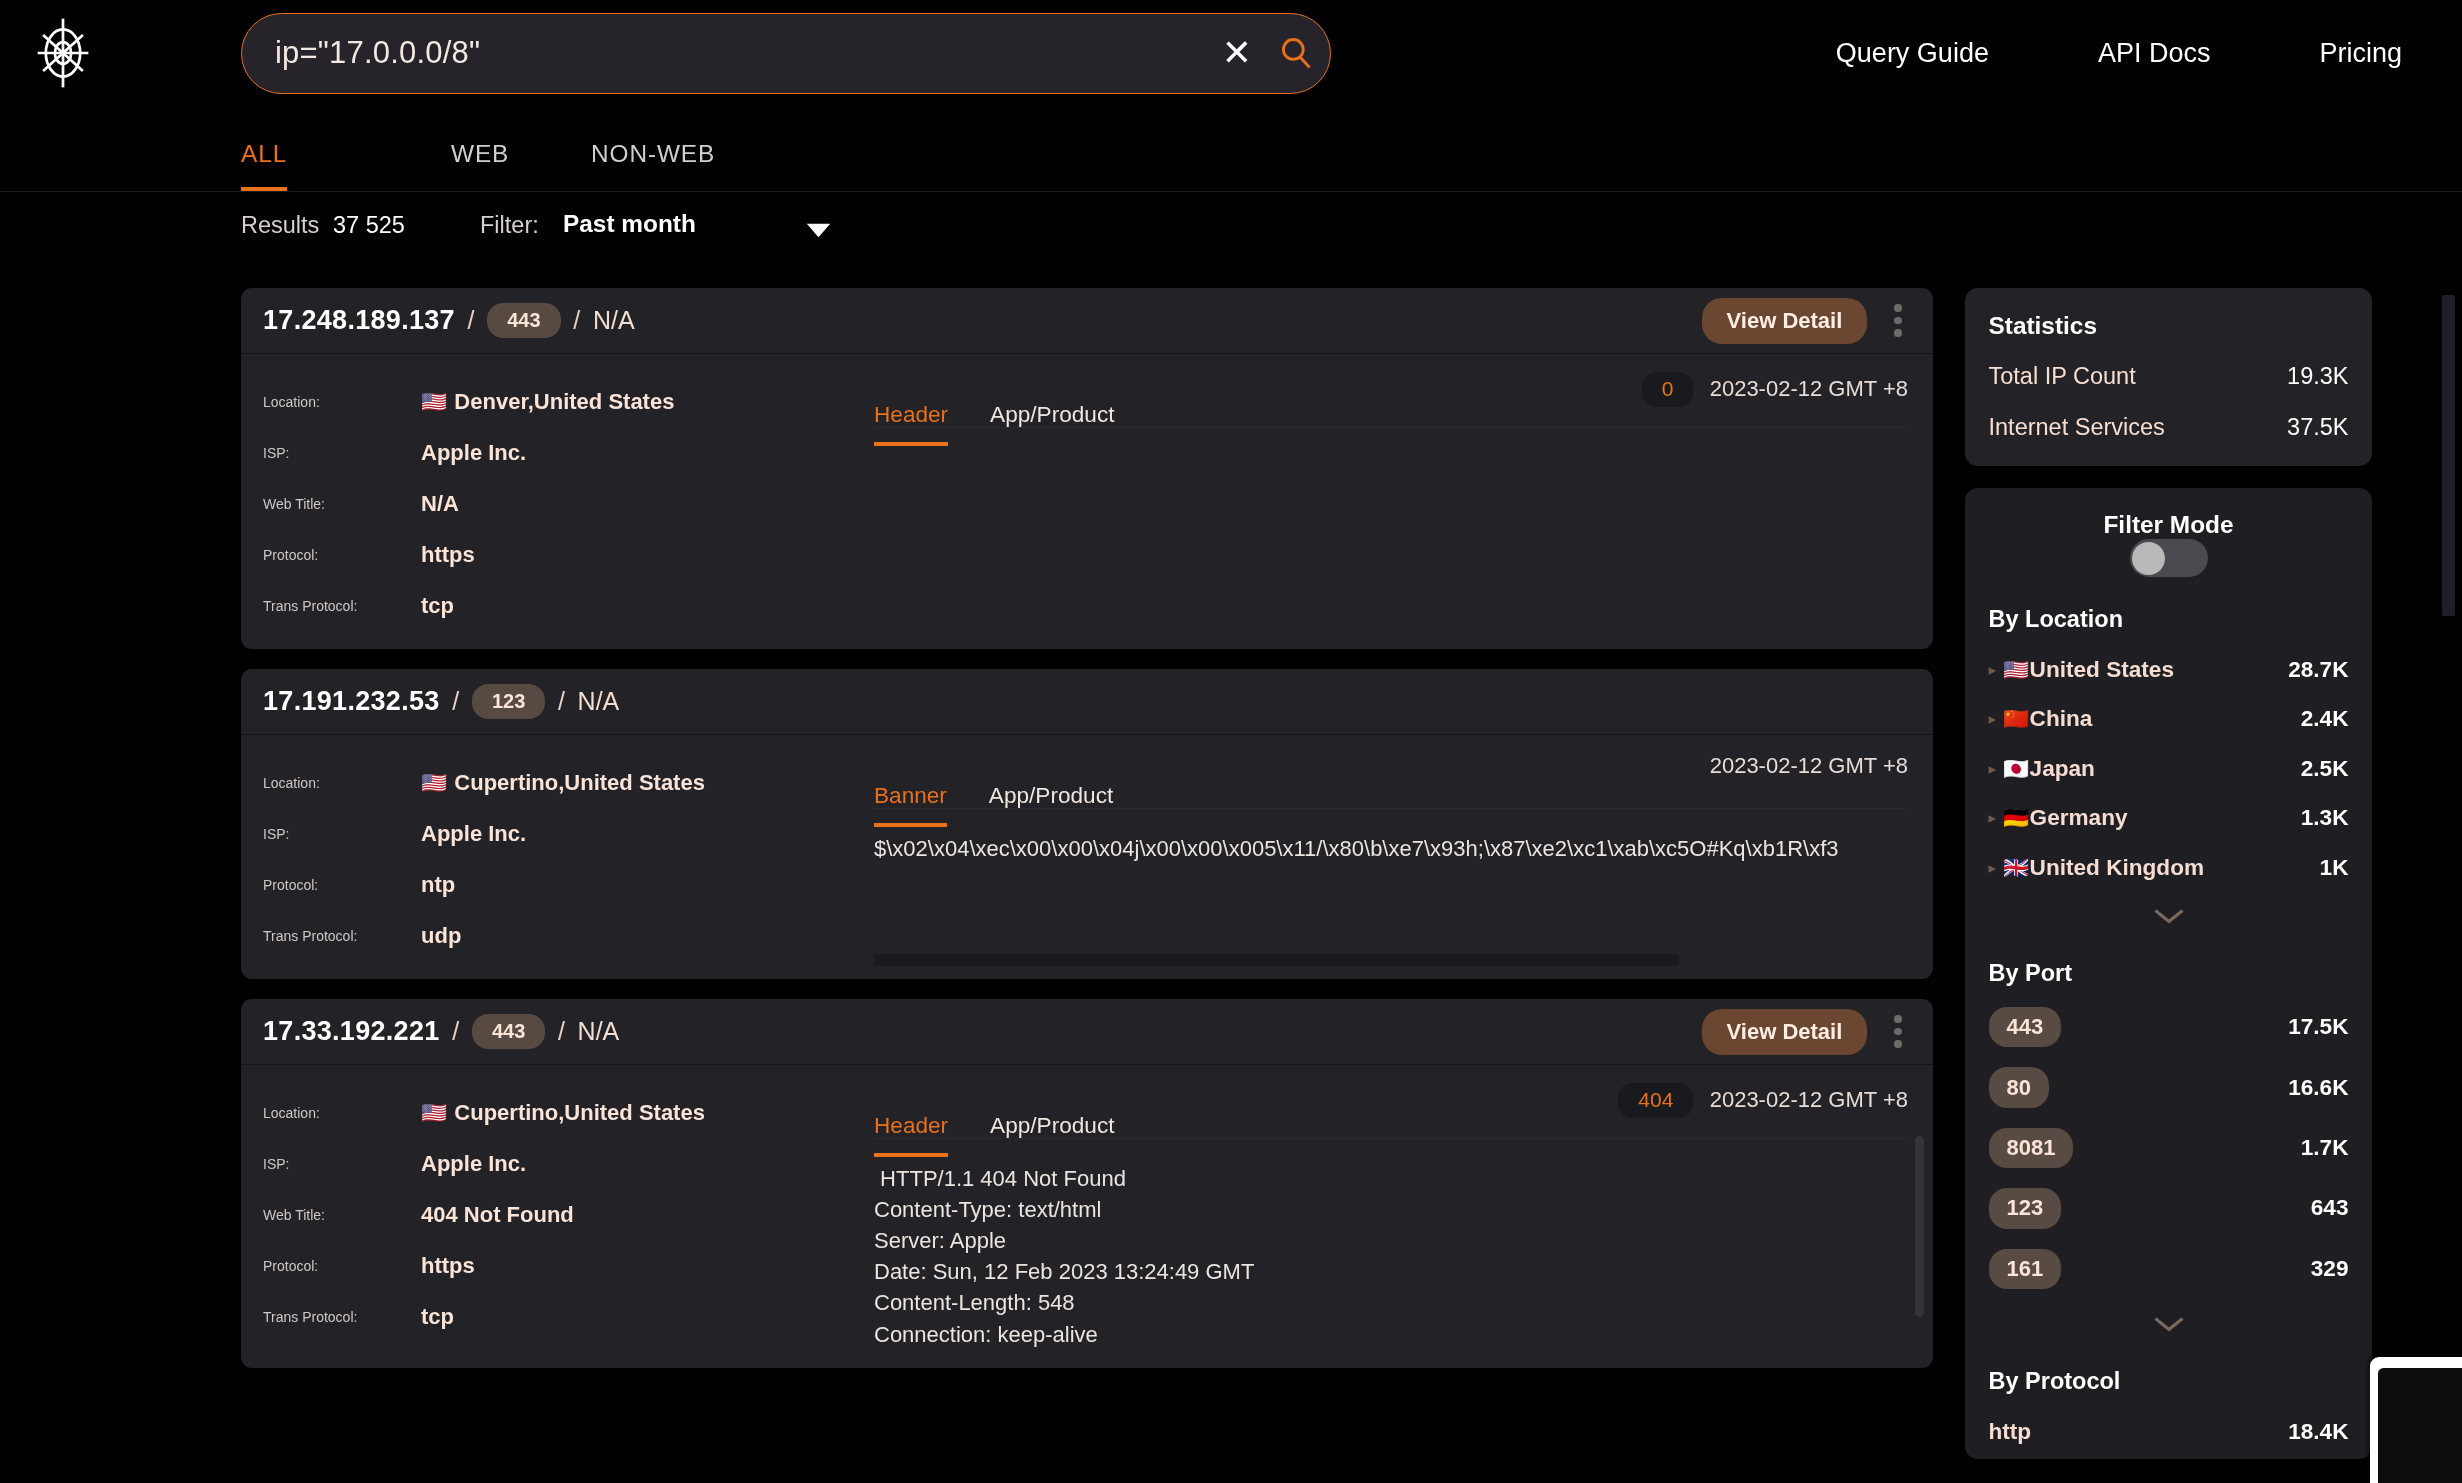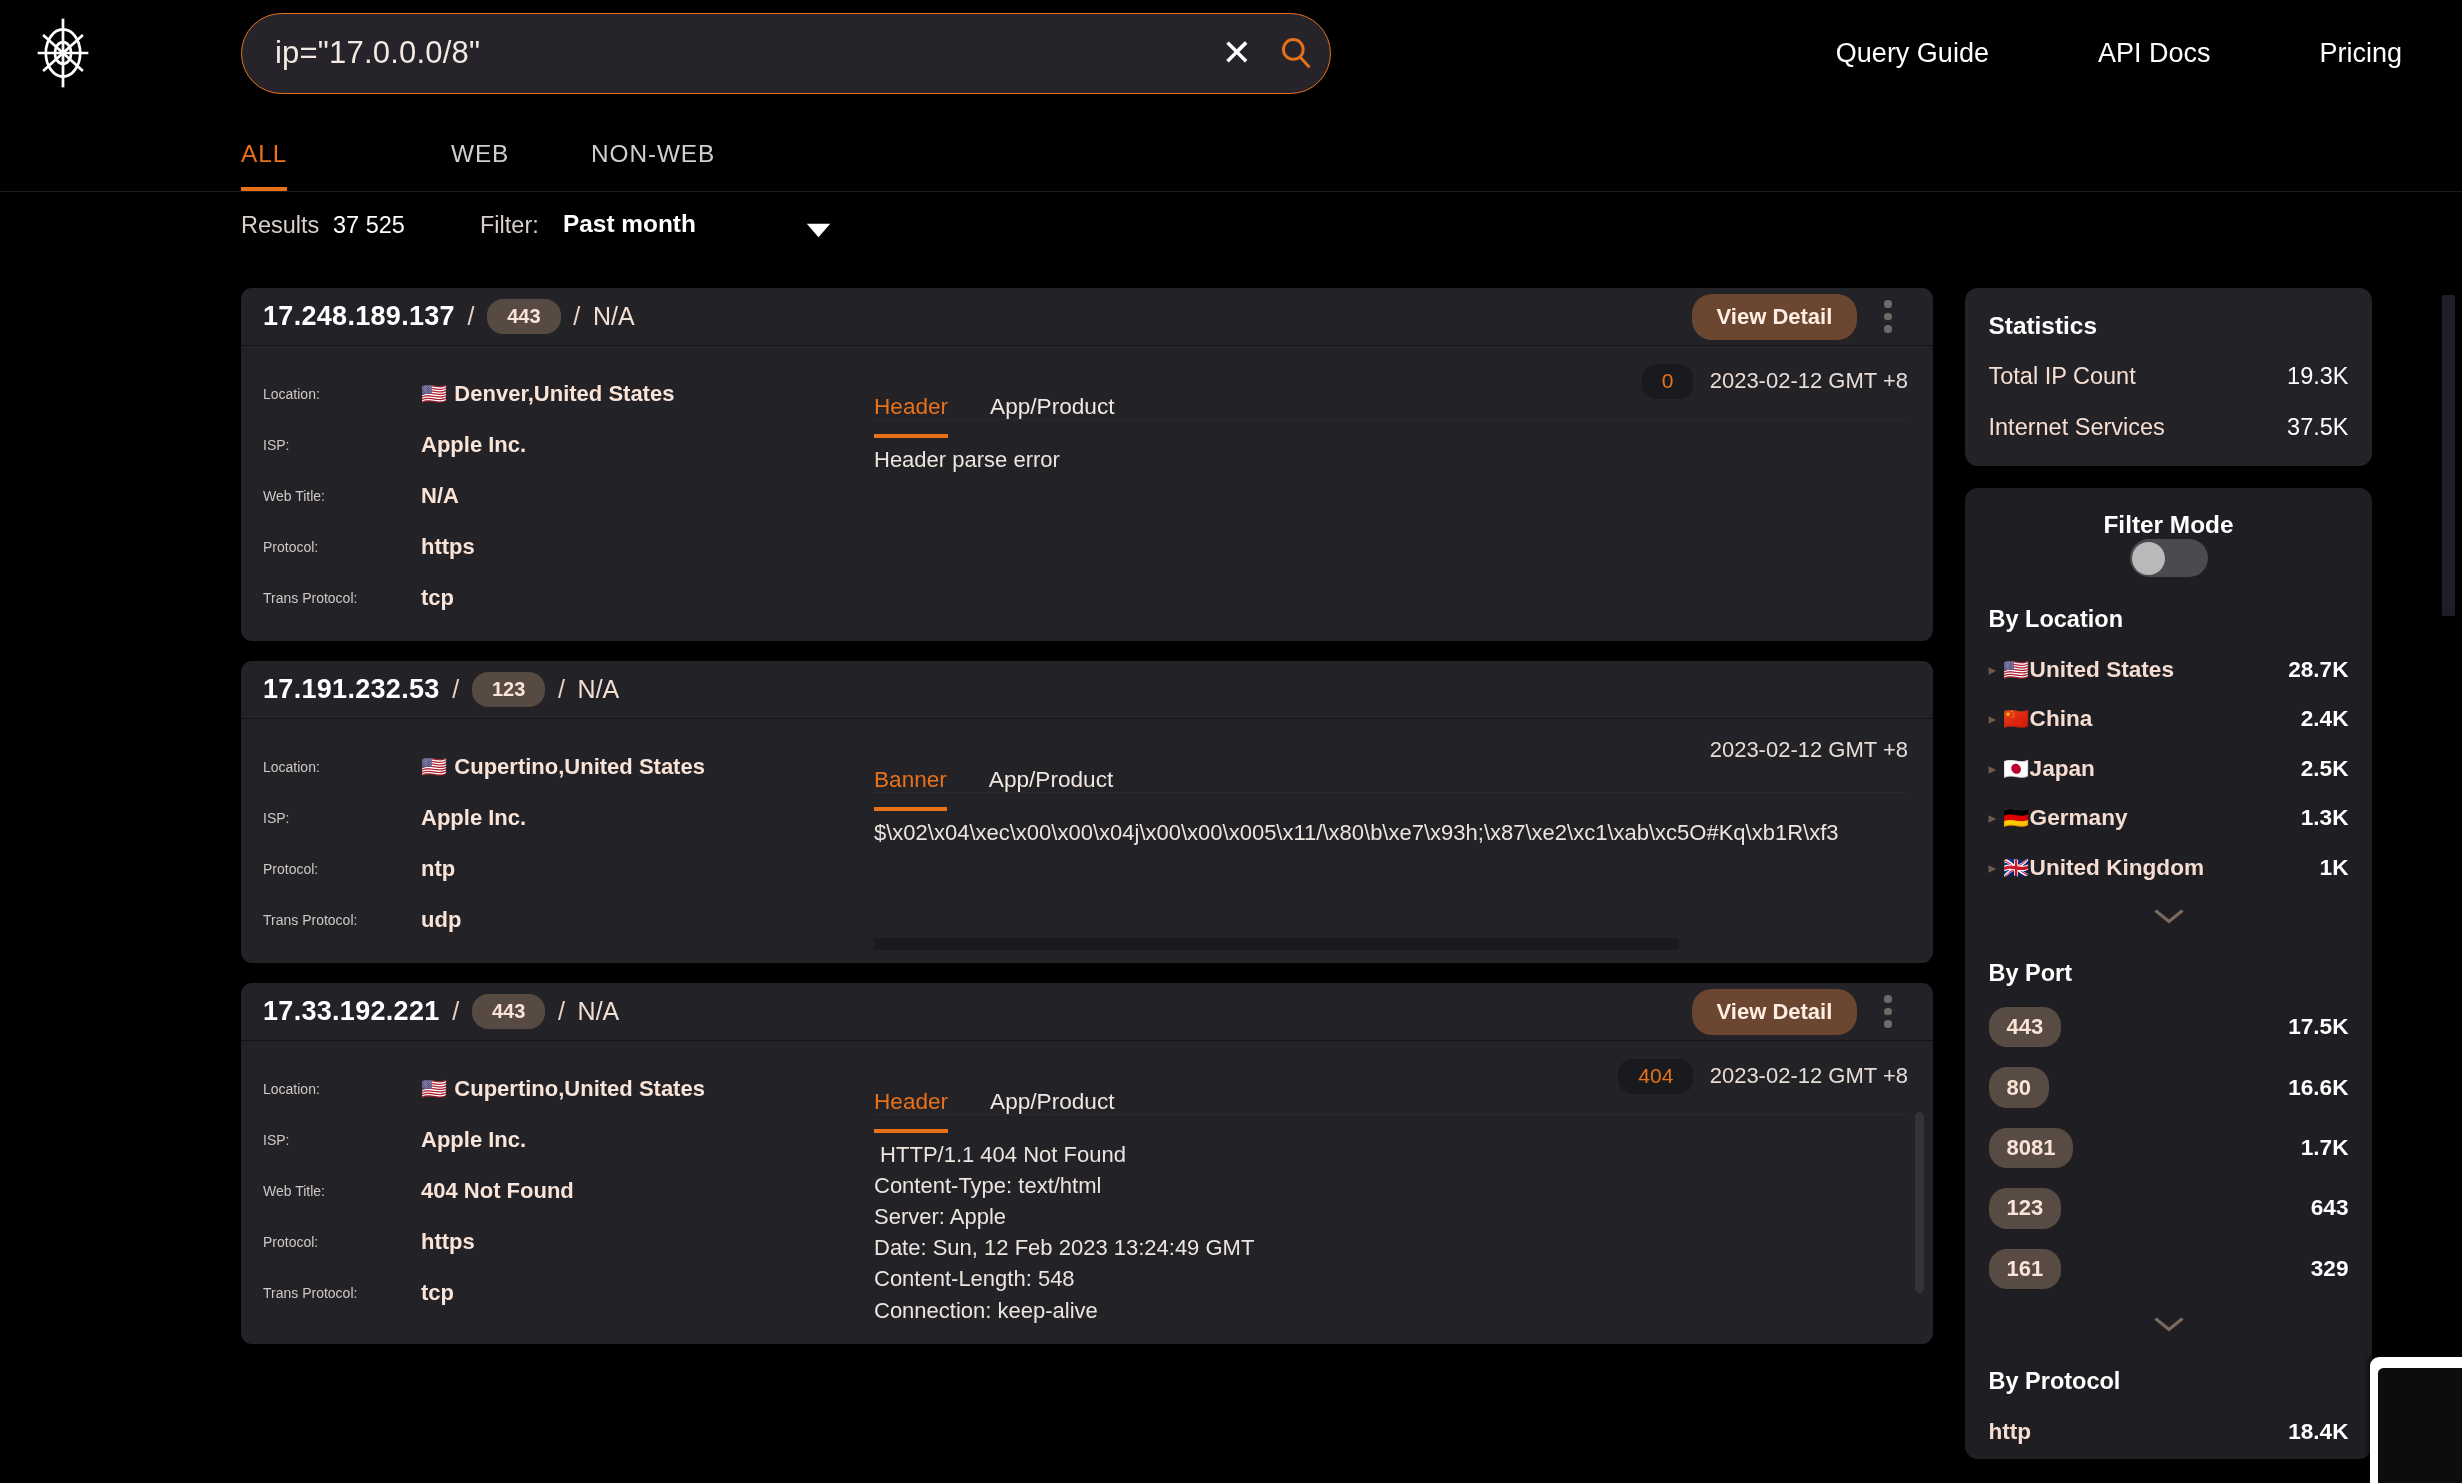--- a/index.html
+++ b/index.html
@@ -69,22 +69,22 @@
   .filter-value { position: absolute; left: 563px; top: 18px; color: #ffffff; font-size: 24.4px; font-weight: bold; }
   .filter-caret { position: absolute; left: 805px; top: 29px; cursor: pointer; }
 
   
   .content { position: absolute; left: 0; top: 261px; width: 2462px; height: 1223px; }
 
   
   .cards { position: absolute; left: 241px; top: 27px; width: 1692px; }
   .card { background: #232227; border-radius: 11px; margin-bottom: 20px; overflow: hidden; }
   .card-head {
-    height: 58px; display: flex; align-items: center;
-    padding: 0 27px 0 22px; border-bottom: 1.8px solid #141316;
+    height: 66px; display: flex; align-items: center;
+    padding: 0 17px 0 22px; border-bottom: 1.8px solid #141316;
   }
   .ip { color: #ffffff; font-size: 27px; font-weight: bold; letter-spacing: 0.3px; }
   .slash { color: #e8d2c6; font-size: 25px; margin: 0 12.7px; }
   .portpill {
     background: #574a42; color: #fae3d7; border-radius: 16.3px;
     padding: 6.3px 20px; font-size: 20px; font-weight: bold;
   }
   .na { color: #f3ded2; font-size: 25px; }
   .head-spacer { flex: 1; }
   .viewdetail {
@@ -256,21 +256,20 @@
     </div>
     <div class="card-right">
       <div class="subtabs">
         <span class="subtab active">Header</span>
         <span class="subtab">App/Product</span>
         <span class="meta">
           <span class="statuspill">0</span>
           <span class="timestamp">2023-02-12 GMT +8</span>
         </span>
       </div>
-      <div class="payload">Header parse error</div>
 
     </div>
   </div>
 </div>
 <div class="card">
   <div class="card-head">
     <span class="ip">17.191.232.53</span>
     <span class="slash">/</span>
     <span class="portpill">123</span>
     <span class="slash">/</span>

